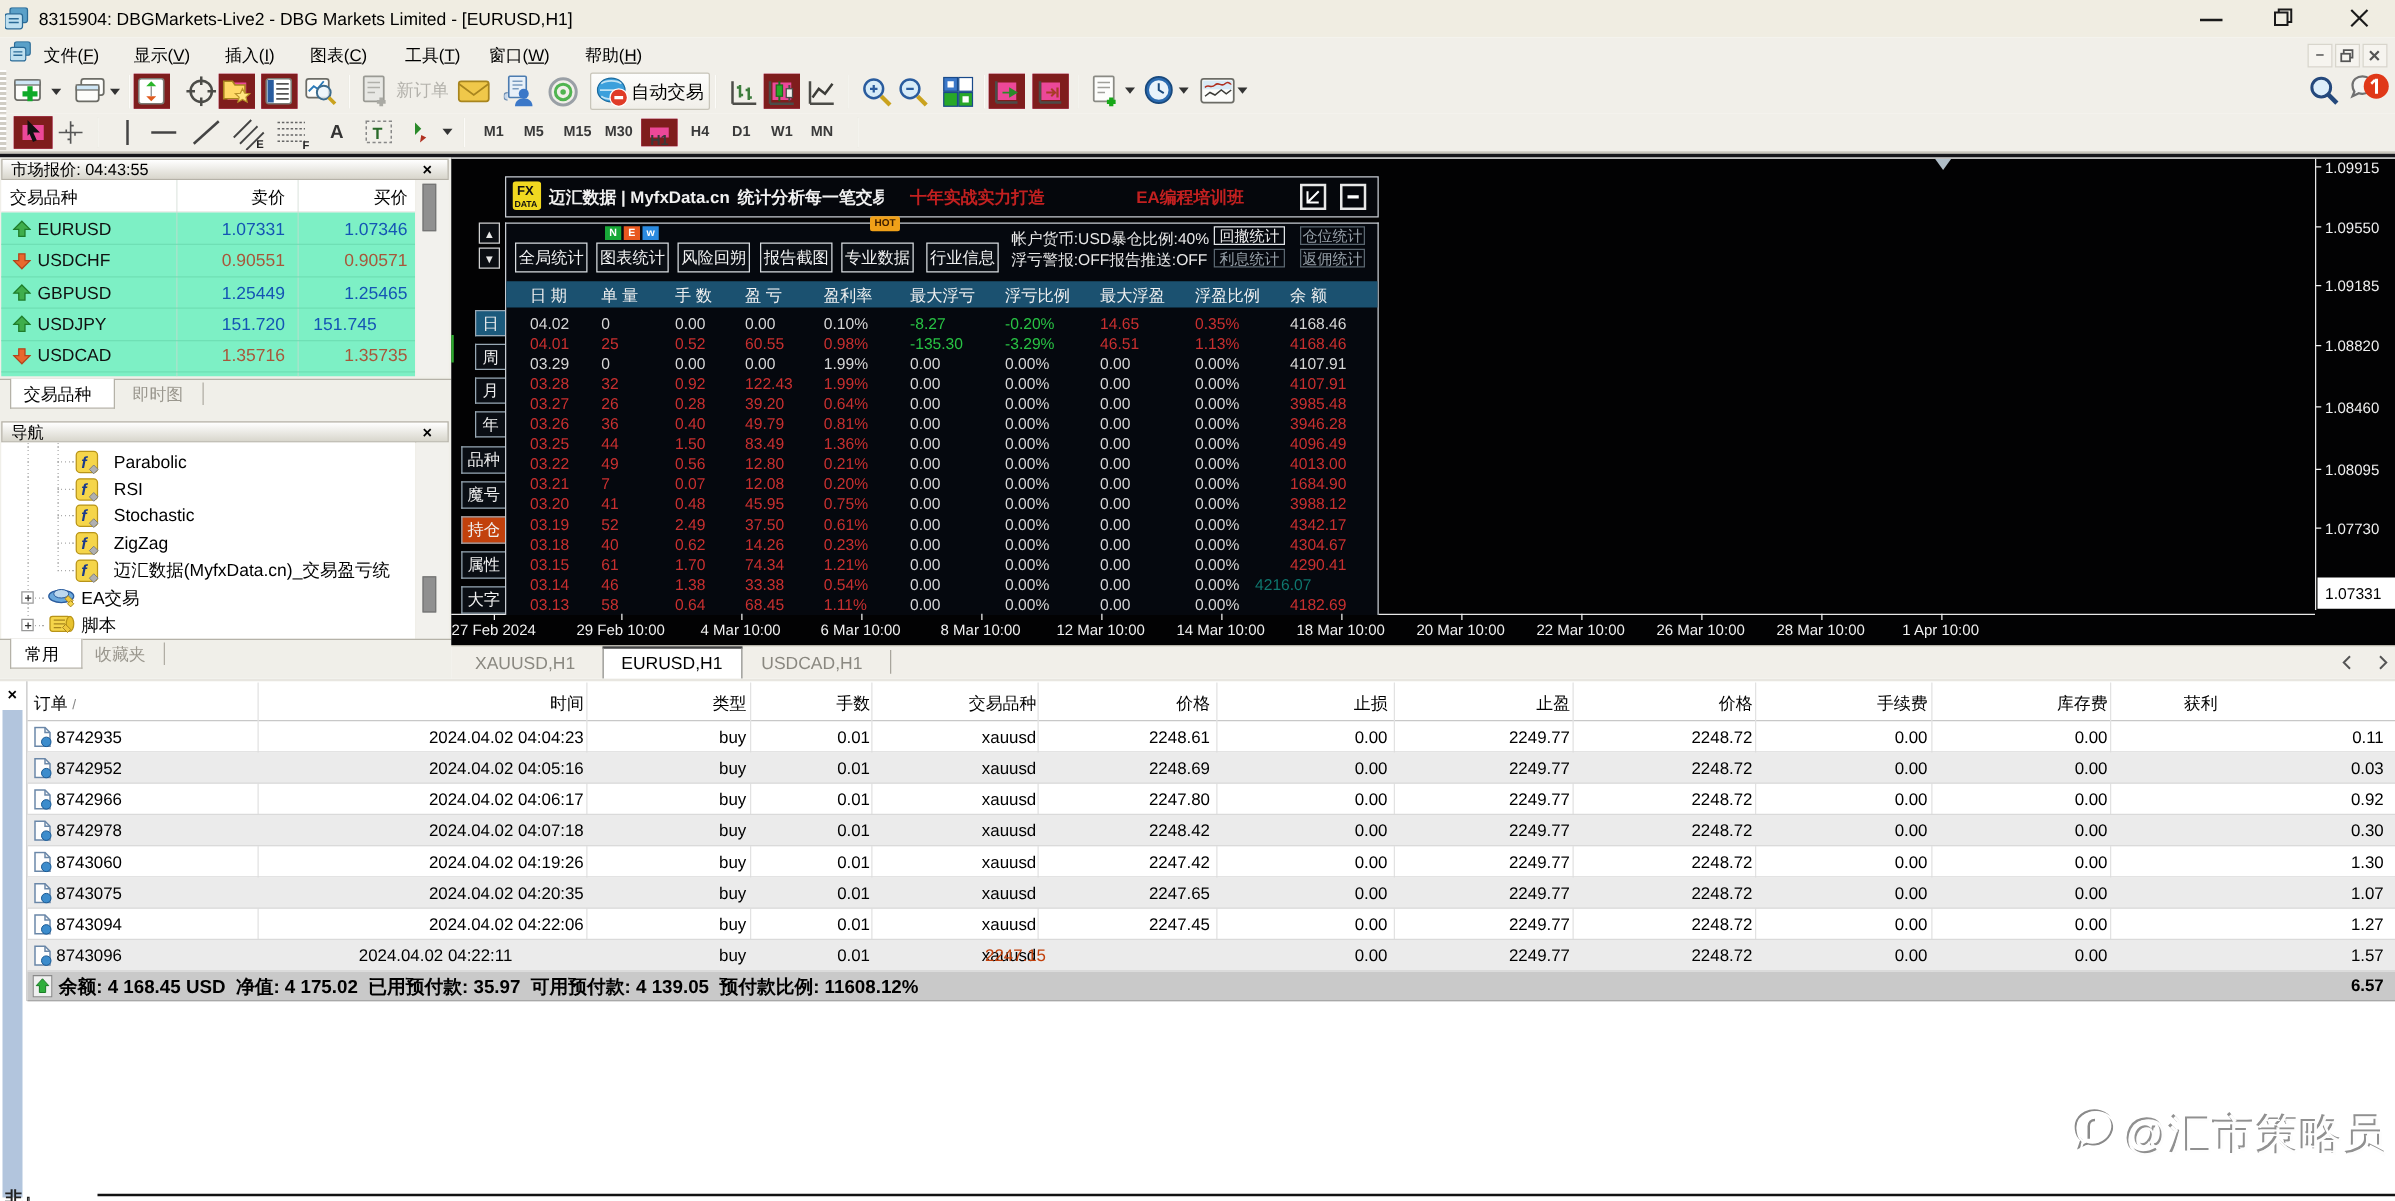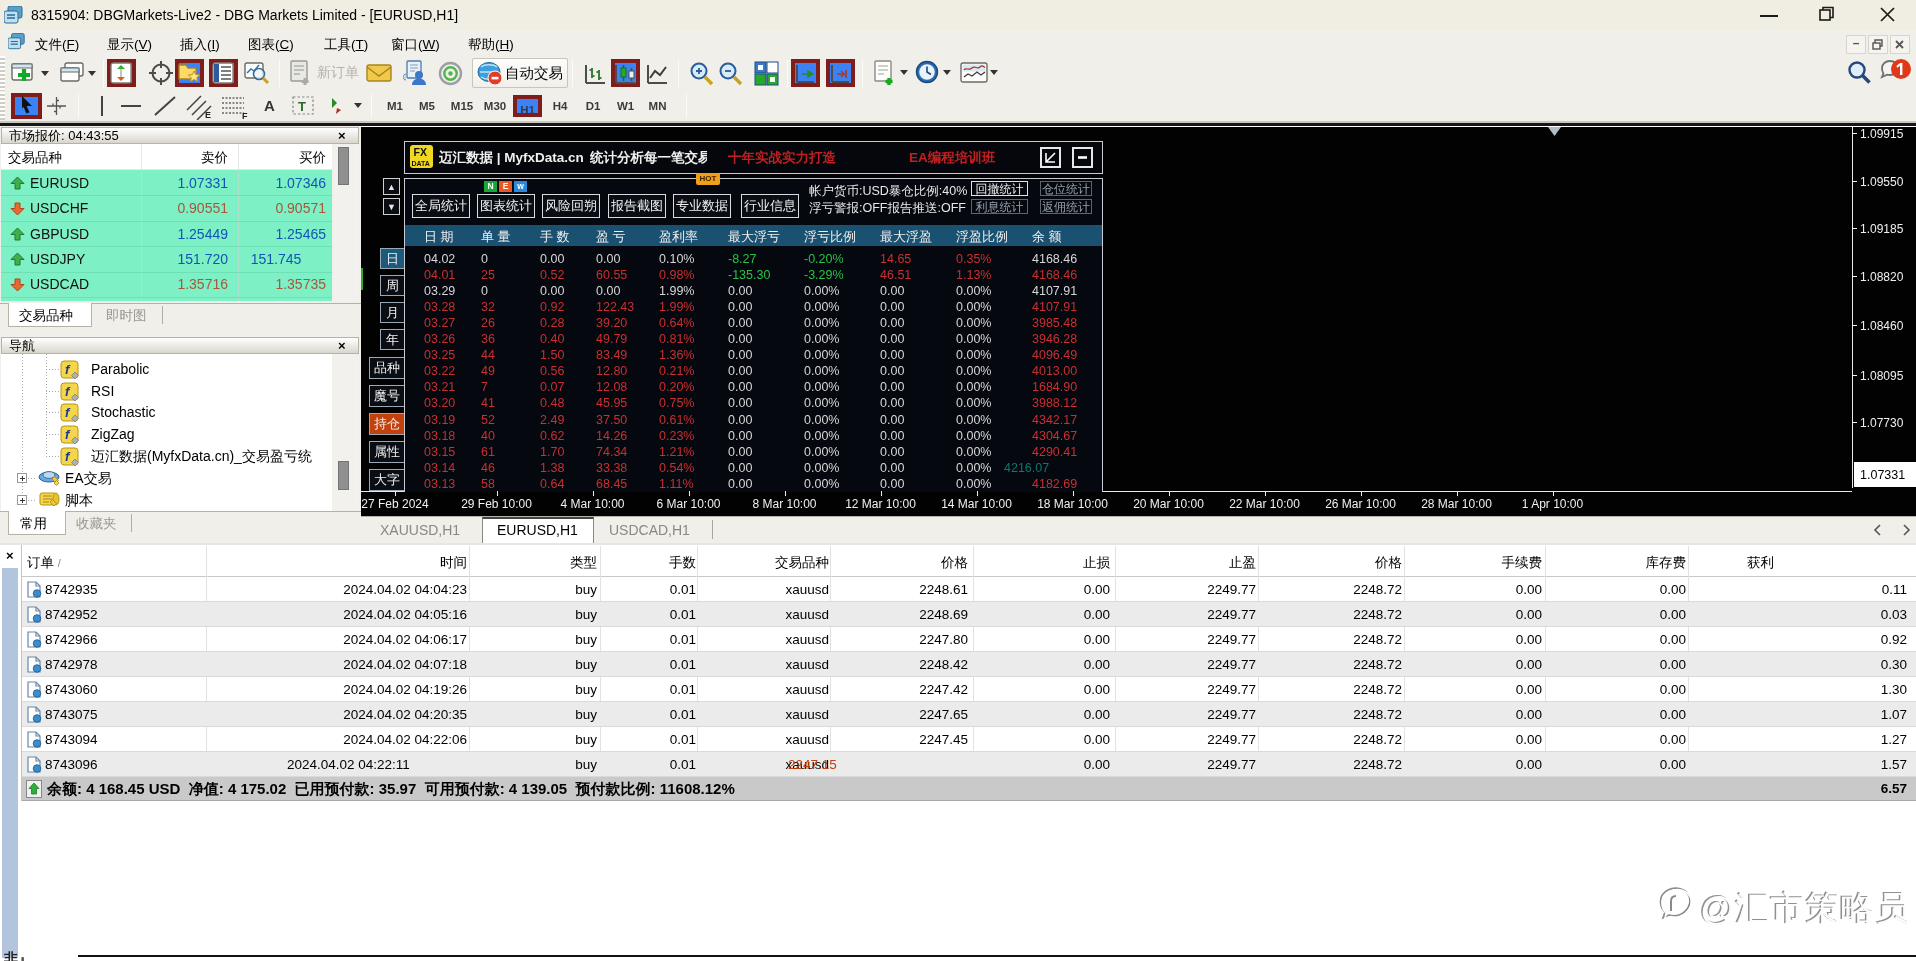--- a/index.html
+++ b/index.html
@@ -11,21 +11,21 @@
 #titletxt{left:31px;top:7px;font-size:14px;color:#000;}
 #menubar{left:0;top:30px;width:1916px;height:26px;background:#f1efe9;}
 .menuitem{top:36px;font-size:13.5px;color:#000;}
 #tb1{left:0;top:56px;width:1916px;height:35px;background:#f1efe9;}
 #tb2{left:0;top:91px;width:1916px;height:30px;background:#f1efe9;}
 #sepband1{left:0;top:121px;width:1916px;height:2px;background:#c9c6bc;}
 #sepband2{left:0;top:123px;width:1916px;height:3px;background:#16161a;}
 .tbsep{top:60px;width:1px;height:27px;background:#d8d5ca;border-right:1px solid #fcfbf8;}
 .tbsep2{top:94px;width:1px;height:24px;background:#d8d5ca;border-right:1px solid #fcfbf8;}
 .tfbtn{top:95px;height:22px;font-size:11.5px;color:#3a3a3a;text-align:center;line-height:22px;font-weight:bold;}
-.pressed{background:#3b82f6;border:4px solid #7f1d1d;}
+.pressed{background:#ec4899;border:7px solid #7f1d1d;}
 
 #leftcol{left:0;top:126px;width:361px;height:417px;background:#f0efe9;}
 .paneltitle{background:linear-gradient(#ffffff,#d8d6cc);border:1px solid #b5b2a8;font-size:13px;color:#000;}
 .mwgreen{background:#7df0c5;}
 .closex{font-size:13px;color:#000;font-weight:bold;}
 
 #chart{left:361px;top:126px;width:1555px;height:390px;background:#020203;border-top:1px solid #fff;}
 #tabrow{left:361px;top:516px;width:1555px;height:27px;background:#f1efe9;}
 
 #terminal{left:0;top:543px;width:1916px;height:258px;background:#ffffff;border-top:2px solid #e8e6e0;}

